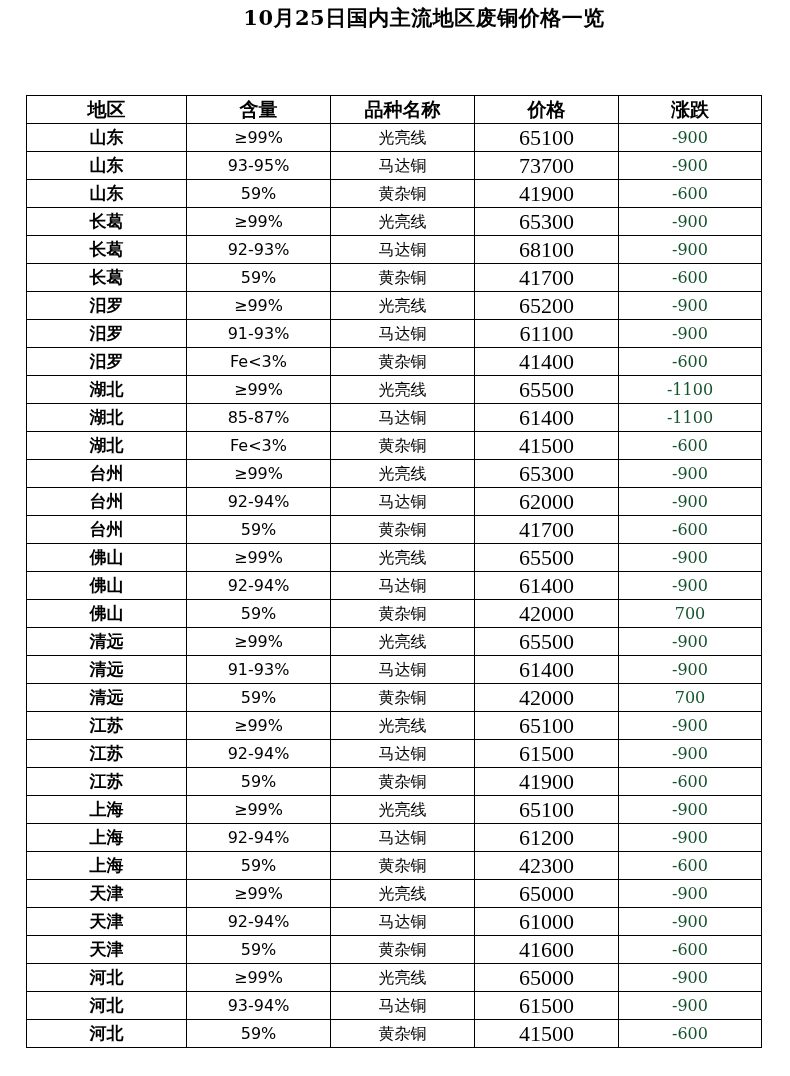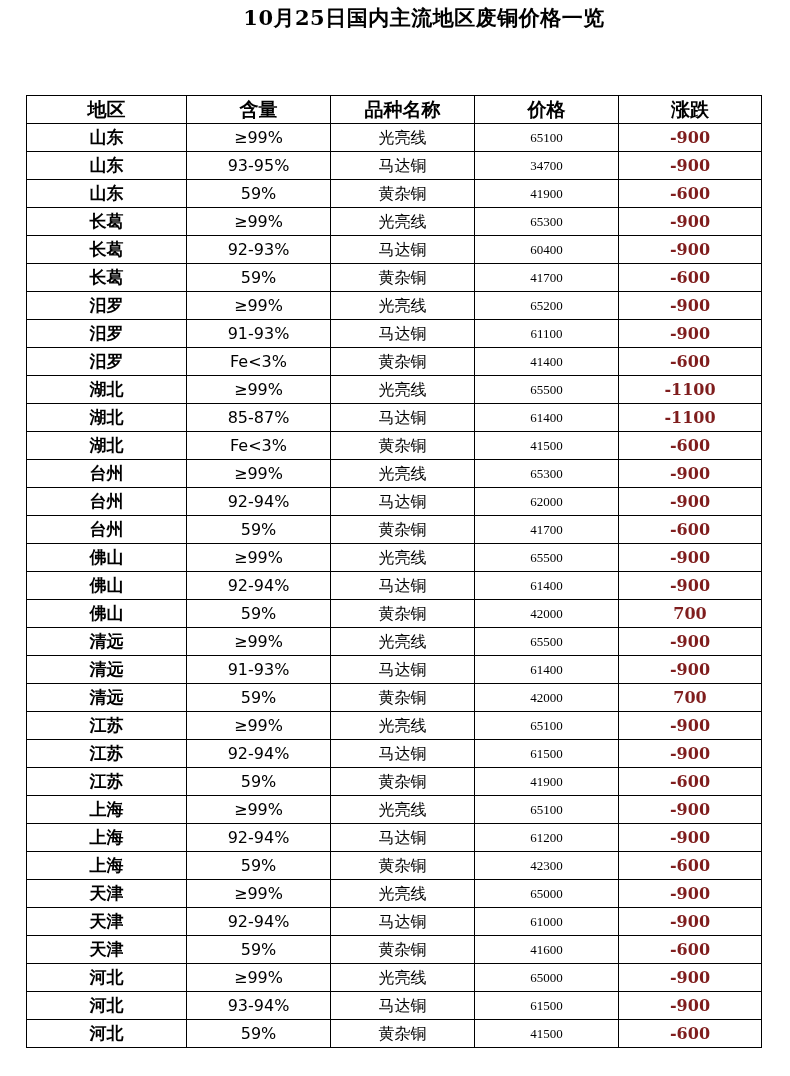--- a/index.html
+++ b/index.html
@@ -56,28 +56,28 @@
       font-weight: bold;
       margin-top: 28px;
     }
     td.content,
     td.variety {
       font-size: 16px;
       font-family: "DejaVu Sans", "Liberation Sans", sans-serif;
       font-weight: normal;
     }
     td.price {
-      font-size: 13px;
+      font-size: 22px;
       font-family: "Liberation Serif", "DejaVu Serif", serif;
     }
     td.change {
       font-size: 16px;
-      font-weight: bold;
+      font-weight: normal;
       font-family: "DejaVu Serif", "Liberation Serif", serif;
-      color: #7f1d1d;
+      color: #14532d;
     }
     col.c-region { width: 160px; }
     col.c-content { width: 144px; }
     col.c-variety { width: 144px; }
     col.c-price { width: 144px; }
     col.c-change { width: 143px; }
   </style>
 </head>
 <body>
 
@@ -105,42 +105,42 @@
         <td class="region">山东</td>
         <td class="content">≥99%</td>
         <td class="variety">光亮线</td>
         <td class="price">65100</td>
         <td class="change">-900</td>
       </tr>
       <tr>
         <td class="region">山东</td>
         <td class="content">93-95%</td>
         <td class="variety">马达铜</td>
-        <td class="price">34700</td>
+        <td class="price">73700</td>
         <td class="change">-900</td>
       </tr>
       <tr>
         <td class="region">山东</td>
         <td class="content">59%</td>
         <td class="variety">黄杂铜</td>
         <td class="price">41900</td>
         <td class="change">-600</td>
       </tr>
       <tr>
         <td class="region">长葛</td>
         <td class="content">≥99%</td>
         <td class="variety">光亮线</td>
         <td class="price">65300</td>
         <td class="change">-900</td>
       </tr>
       <tr>
         <td class="region">长葛</td>
         <td class="content">92-93%</td>
         <td class="variety">马达铜</td>
-        <td class="price">60400</td>
+        <td class="price">68100</td>
         <td class="change">-900</td>
       </tr>
       <tr>
         <td class="region">长葛</td>
         <td class="content">59%</td>
         <td class="variety">黄杂铜</td>
         <td class="price">41700</td>
         <td class="change">-600</td>
       </tr>
       <tr>

